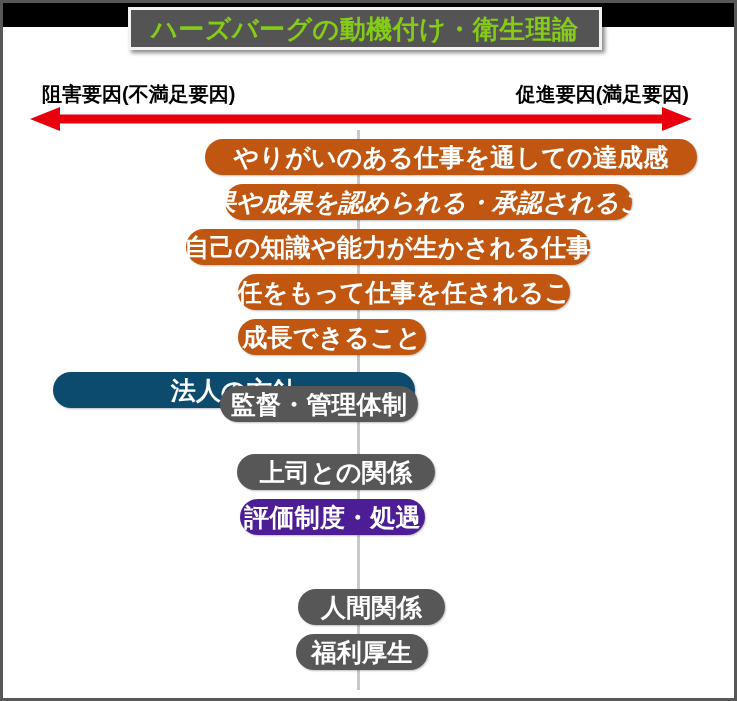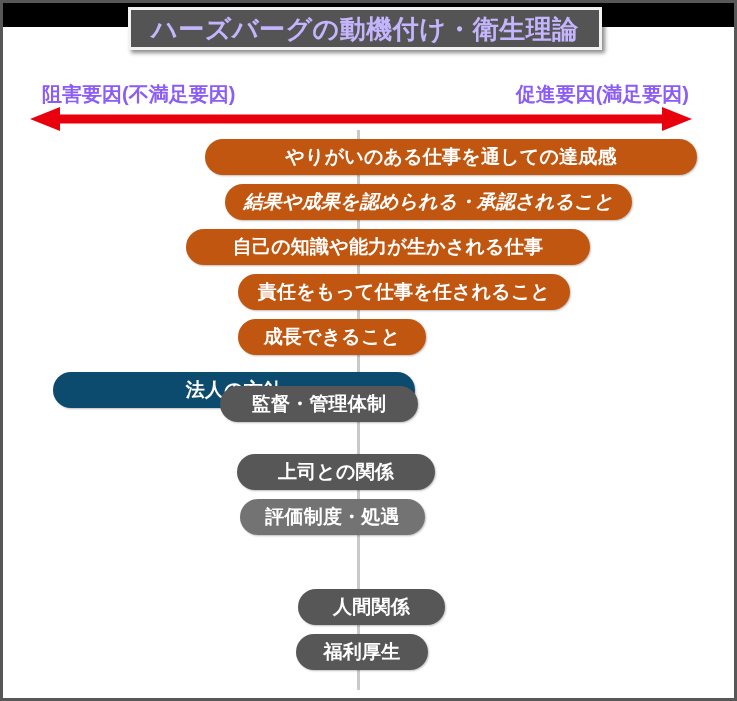--- a/index.html
+++ b/index.html
@@ -41,33 +41,33 @@
     box-sizing: border-box;
     background: #545454;
     border: 3px solid #f2f2f2;
     box-shadow: 3px 3px 4px rgba(0,0,0,0.45);
     display: flex;
     align-items: center;
     justify-content: center;
     z-index: 5;
   }
   #title-text {
-    color: #c4b5fd;
+    color: #84cc16;
     font-size: 26px;
     font-weight: bold;
     letter-spacing: 0.5px;
     white-space: nowrap;
     line-height: 1;
   }
   
   .axis-label {
     position: absolute;
     font-size: 20px;
     font-weight: bold;
-    color: #8b5cf6;
+    color: #000000;
     white-space: nowrap;
     line-height: 1;
   }
   #label-left  { left: 42px;  top: 84px; }
   #label-right { right: 48px; top: 84px; }
 
   
   #arrow-svg {
     position: absolute;
     left: 30px; top: 104px;
@@ -91,21 +91,21 @@
     z-index: 2;
   }
   .bar {
     position: absolute;
     height: 36px;
     border-radius: 18px;
     display: flex;
     align-items: center;
     justify-content: center;
     color: #ffffff;
-    font-size: 19px;
+    font-size: 25px;
     font-weight: bold;
     white-space: nowrap;
     box-shadow: 1px 1px 2px rgba(0,0,0,0.25);
     letter-spacing: 0.2px;
   }
   .bar.motivator { background: #C0560F; }
   .bar.hygiene   { background: #575757; }
 </style>
 </head>
 <body>
@@ -131,19 +131,19 @@
 
   <div id="bars">
       <div class="bar motivator" style="left: 205px; top: 139px; width: 492px; background: rgb(192, 86, 15);">やりがいのある仕事を通しての達成感</div>
       <div class="bar motivator" style="left: 225px; top: 184px; width: 407px; background: rgb(192, 86, 15); font-style: italic;">結果や成果を認められる・承認されること</div>
       <div class="bar motivator" style="left: 186px; top: 229px; width: 404px; background: rgb(192, 86, 15);">自己の知識や能力が生かされる仕事</div>
       <div class="bar motivator" style="left: 238px; top: 274px; width: 332px; background: rgb(192, 86, 15);">責任をもって仕事を任されること</div>
       <div class="bar motivator" style="left: 238px; top: 319px; width: 188px; background: rgb(192, 86, 15);">成長できること</div>
       <div class="bar hygiene" style="left: 53px; top: 372px; width: 362px; background: #0c4a6e;">法人の方針</div>
       <div class="bar hygiene" style="left: 220px; top: 386px; width: 198px; background: rgb(87, 87, 87);">監督・管理体制</div>
       <div class="bar hygiene" style="left: 237px; top: 454px; width: 198px; background: rgb(87, 87, 87);">上司との関係</div>
-      <div class="bar hygiene" style="left: 240px; top: 499px; width: 185px; background: #737373;">評価制度・処遇</div>
+      <div class="bar hygiene" style="left: 240px; top: 499px; width: 185px; background: #4c1d95;">評価制度・処遇</div>
       <div class="bar hygiene" style="left: 298px; top: 589px; width: 147px; background: rgb(87, 87, 87);">人間関係</div>
       <div class="bar hygiene" style="left: 296px; top: 634px; width: 132px; background: rgb(87, 87, 87);">福利厚生</div>
     </div>
 
 <div id="frame"></div>
   </div>
 
 </body></html>

